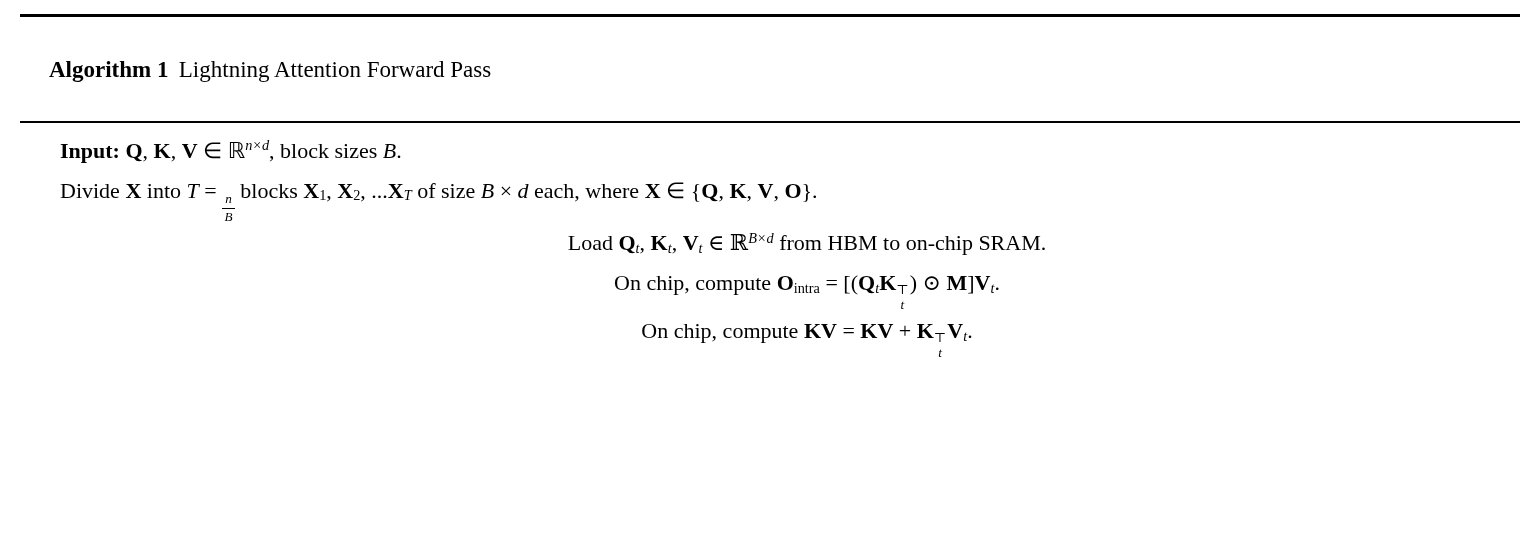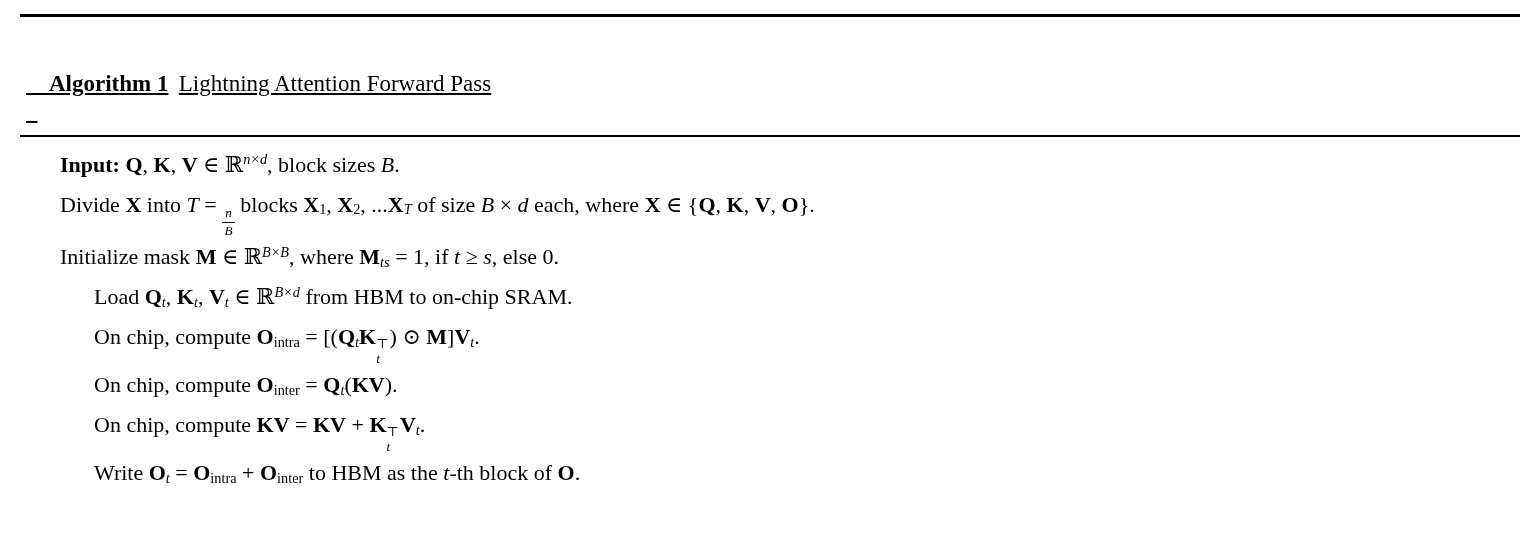--- a/index.html
+++ b/index.html
@@ -19,34 +19,33 @@
     position: absolute;
     left: 20px;
     top: 14px;
     width: 1500px;
   }
   .rule { width: 100%; background: #000000; }
   .rule.thick { height: 3px; }
   .rule.thin { height: 1.5px; }
   .algo-header {
     font-size: 23px;
-    padding: 25px 6px 9px 6px;
+    padding: 11px 6px 9px 6px;
     line-height: 28px;
     white-space: pre-wrap;
-    text-decoration: underline;
   }
   .algo-header .algo-label { font-weight: bold; margin-right: 0.45em; }
   .algo-body {
     padding: 9px 0 12px 0;
     font-size: 22px;
     line-height: 37px;
   }
   .algo-line { white-space: pre-wrap; }
-  .indent-1 { padding-left: 40px; }
-  .indent-2 { padding-left: 74px; }
+  .indent-1 { padding-left: 40px; font-family: Liberation Serif, serif; }
+  .indent-2 { padding-left: 74px; text-align: center; }
   .b { font-weight: bold; }
   .i { font-style: italic; }
   .sup { font-size: 0.65em; position: relative; top: -0.5em; }
   .sub { font-size: 0.65em; position: relative; top: 0.2em; }
   .frac {
     display: inline-flex;
     flex-direction: column;
     text-align: center;
     font-size: 0.6em;
     line-height: 1.1;
@@ -70,22 +69,19 @@
 
 <div class="algo-box">
   <div class="rule thick"></div>
   <div class="algo-header">
     <span class="algo-label">Algorithm 1</span><span>Lightning Attention Forward Pass</span>
   </div>
   <div class="rule thin"></div>
   <div class="algo-body">
       <div class="algo-line indent-1"><span class="b">Input: </span><span class="b">Q</span><span>, </span><span class="b">K</span><span>, </span><span class="b">V</span><span> ∈ ℝ</span><span class="sup i">n×d</span><span>, block sizes </span><span class="i">B</span><span>.</span></div>
       <div class="algo-line indent-1"><span>Divide </span><span class="b">X</span><span> into </span><span class="i">T</span><span> = </span><span class="frac"><span class="num">n</span><span class="den">B</span></span><span> blocks </span><span class="b">X</span><span class="sub">1</span><span>, </span><span class="b">X</span><span class="sub">2</span><span>, ...</span><span class="b">X</span><span class="sub i">T</span><span> of size </span><span class="i">B</span><span> × </span><span class="i">d</span><span> each, where </span><span class="b">X</span><span> ∈ {</span><span class="b">Q</span><span>, </span><span class="b">K</span><span>, </span><span class="b">V</span><span>, </span><span class="b">O</span><span>}.</span></div>
-      <div class="algo-line indent-1"><span>Initialize mask </span><span class="b">M</span><span> ∈ ℝ</span><span class="sup i">B×B</span><span>, where </span><span class="b">M</span><span class="sub i">ts</span><span> = 1, if </span><span class="i">t</span><span> ≥ </span><span class="i">s</span><span>, else 0.</span></div>
       <div class="algo-line indent-2"><span>Load </span><span class="b">Q</span><span class="sub i">t</span><span>, </span><span class="b">K</span><span class="sub i">t</span><span>, </span><span class="b">V</span><span class="sub i">t</span><span> ∈ ℝ</span><span class="sup i">B×d</span><span> from HBM to on-chip SRAM.</span></div>
       <div class="algo-line indent-2"><span>On chip, compute </span><span class="b">O</span><span class="sub">intra</span><span> = [(</span><span class="b">Q</span><span class="sub i">t</span><span class="b">K</span><span class="stack"><span class="st-sup">⊤</span><span class="st-sub i">t</span></span><span>) ⊙ </span><span class="b">M</span><span>]</span><span class="b">V</span><span class="sub i">t</span><span>.</span></div>
-      <div class="algo-line indent-2"><span>On chip, compute </span><span class="b">O</span><span class="sub">inter</span><span> = </span><span class="b">Q</span><span class="sub i">t</span><span>(</span><span class="b">KV</span><span>).</span></div>
       <div class="algo-line indent-2"><span>On chip, compute </span><span class="b">KV</span><span> = </span><span class="b">KV</span><span> + </span><span class="b">K</span><span class="stack"><span class="st-sup">⊤</span><span class="st-sub i">t</span></span><span class="b">V</span><span class="sub i">t</span><span>.</span></div>
-      <div class="algo-line indent-2"><span>Write </span><span class="b">O</span><span class="sub i">t</span><span> = </span><span class="b">O</span><span class="sub">intra</span><span> + </span><span class="b">O</span><span class="sub">inter</span><span> to HBM as the </span><span class="i">t</span><span>-th block of </span><span class="b">O</span><span>.</span></div>
       <div class="algo-line indent-1"></div>
     </div>
 
 </div>
 
 </body></html>

